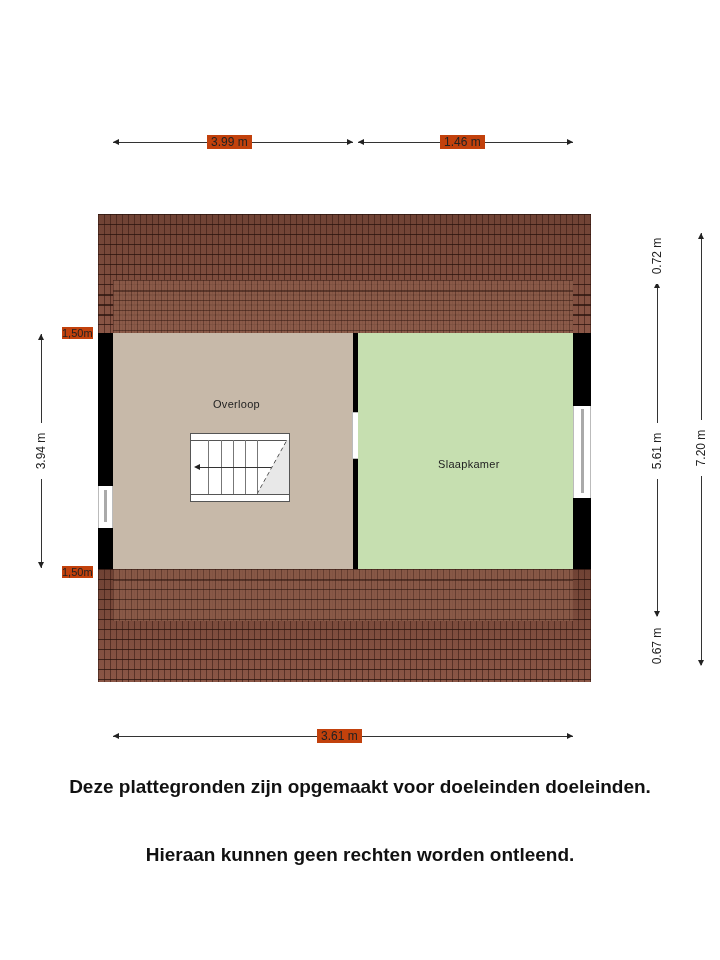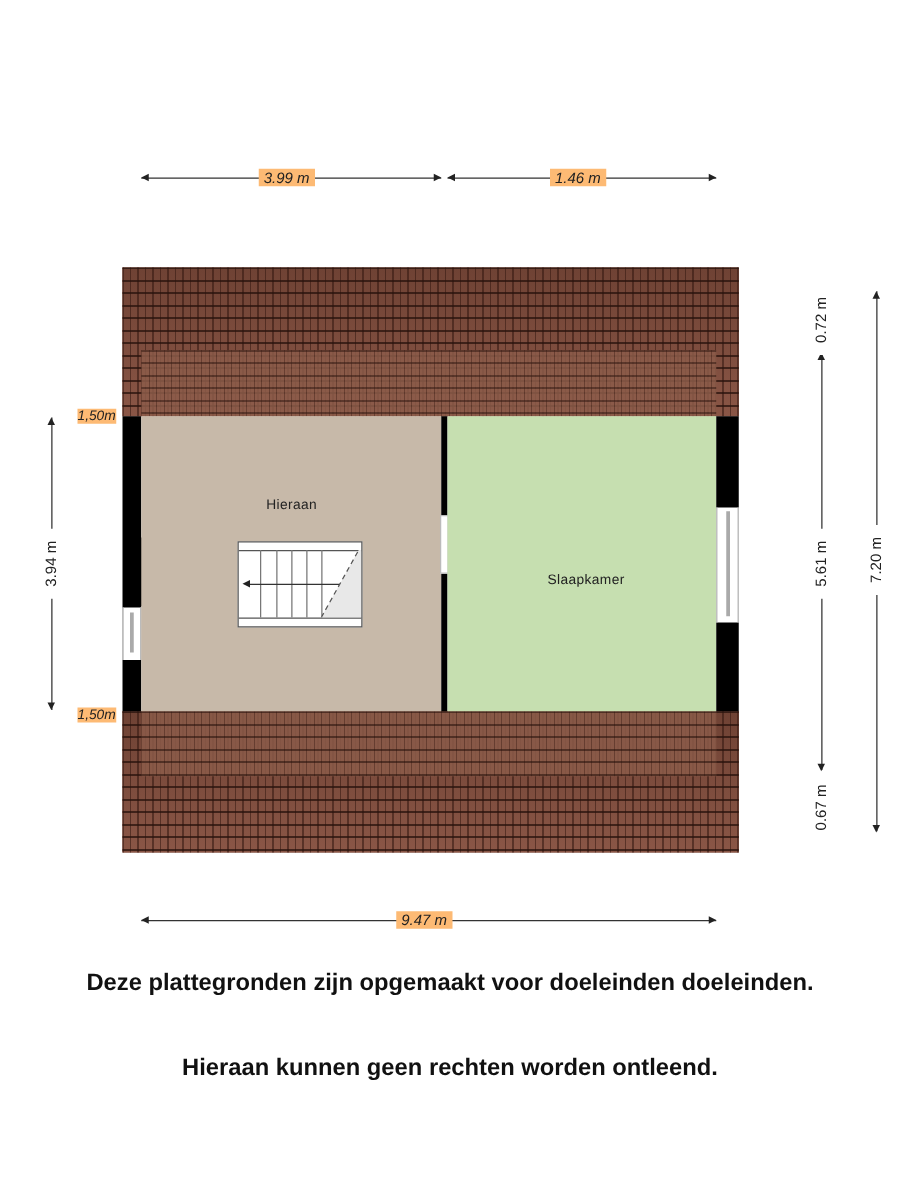--- a/index.html
+++ b/index.html
@@ -1,20 +1,20 @@
 <!DOCTYPE html>
 <html><head>
 <meta charset="utf-8">
 <style>
   html, body { margin:0; padding:0; background:#ffffff; }
   body { width:720px; height:960px; position:relative; overflow:hidden; font-family:"Liberation Sans", sans-serif; }
   .abs { position:absolute; }
   .dim-h { position:absolute; height:1px; background:#333; }
   .dim-v { position:absolute; width:1px; background:#333; }
-  .dim-label { position:absolute; font-size:12px; color:#222; background:#fdba74; white-space:nowrap;font-style:italic; }
+  .dim-label { position:absolute; font-size:12px; color:#222; background:#c2410c; white-space:nowrap; }
   .arrow-l, .arrow-r, .arrow-u, .arrow-d { position:absolute; width:0; height:0; }
   .arrow-l { border-top:3px solid transparent; border-bottom:3px solid transparent; border-right:6px solid #222; }
   .arrow-r { border-top:3px solid transparent; border-bottom:3px solid transparent; border-left:6px solid #222; }
   .arrow-u { border-left:3px solid transparent; border-right:3px solid transparent; border-bottom:6px solid #222; }
   .arrow-d { border-left:3px solid transparent; border-right:3px solid transparent; border-top:6px solid #222; }
   .vlabel { position:absolute; font-size:12px; color:#222; background:#fff; transform:rotate(-90deg); transform-origin:center; white-space:nowrap; text-align:center; }
   .roof {
     position:absolute;
     background-color:#7d4d40;
     background-image:
@@ -59,21 +59,21 @@
   <div class="abs" style="left:98px; top:333px; width:15px; height:236px; background:#000;"></div>
 
   <div class="abs" style="left:110px; top:430px; width:22px; height:55px; background:#000;"></div>
   <div class="abs" style="left:114px; top:436px; width:12px; height:41px; background:#6b6b6b;"></div>
 
   <div class="abs" style="left:98px; top:486px; width:15px; height:42px; background:#fff; border-left:1px solid #bbb; border-right:1px solid #bbb; box-sizing:border-box;">
     <div style="position:absolute; left:5px; top:4px; width:3px; height:32px; background:#aaa;"></div>
   </div>
 
   <div class="abs" style="left:113px; top:333px; width:240px; height:236px; background:#c7b9a9;"></div>
-  <div class="room-label" style="left:213px; top:398px;">Hieraan</div>
+  <div class="room-label" style="left:213px; top:398px;">Overloop</div>
 
   <div class="abs" style="left:190px; top:433px; width:100px; height:69px; background:#fff; border:1px solid #555; box-sizing:border-box;">
     <div style="position:absolute; left:0; top:6px; width:98px; height:1px; background:#555;"></div>
     <div style="position:absolute; left:0; top:60px; width:98px; height:1px; background:#555;"></div>
     <div style="position:absolute; left:17px; top:6px; width:1px; height:54px; background:#777;"></div>
     <div style="position:absolute; left:30px; top:6px; width:1px; height:54px; background:#777;"></div>
     <div style="position:absolute; left:42px; top:6px; width:1px; height:54px; background:#777;"></div>
     <div style="position:absolute; left:54px; top:6px; width:1px; height:54px; background:#777;"></div>
     <div style="position:absolute; left:66px; top:6px; width:1px; height:54px; background:#777;"></div>
     <div style="position:absolute; left:8px; top:33px; width:78px; height:1px; background:#333;"></div>
@@ -117,17 +117,17 @@
   <div class="dim-v" style="left:701px; top:233px; height:432px;"></div>
   <div class="arrow-u" style="left:698px; top:233px;"></div>
   <div class="arrow-d" style="left:698px; top:660px;"></div>
   <div class="vlabel" style="left:674px; top:440px; width:56px; height:16px;">7.20 m</div>
 </div>
 
 <div>
   <div class="dim-h" style="left:113px; top:736px; width:460px;"></div>
   <div class="arrow-l" style="left:113px; top:733px;"></div>
   <div class="arrow-r" style="left:567px; top:733px;"></div>
-  <div class="dim-label" style="left:317px; top:729px; padding:0 4px;">9.47 m</div>
+  <div class="dim-label" style="left:317px; top:729px; padding:0 4px;">3.61 m</div>
 </div>
 
 <div class="disclaimer" style="top:775px;">Deze plattegronden zijn opgemaakt voor doeleinden doeleinden.</div>
 <div class="disclaimer" style="top:843px;">Hieraan kunnen geen rechten worden ontleend.</div>
 
 </body></html>

